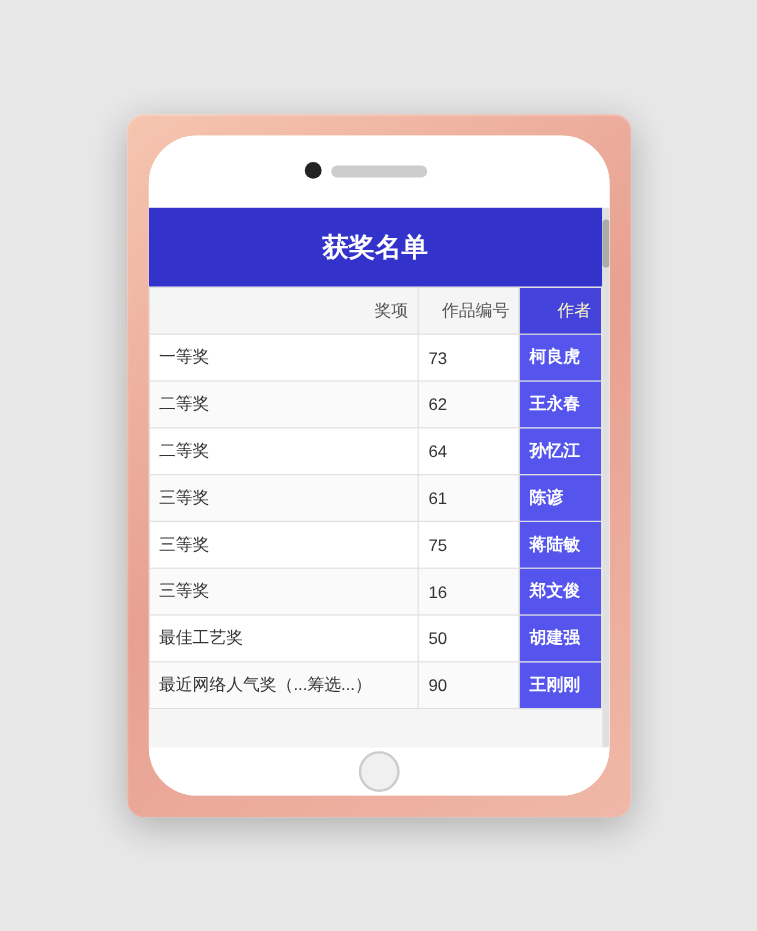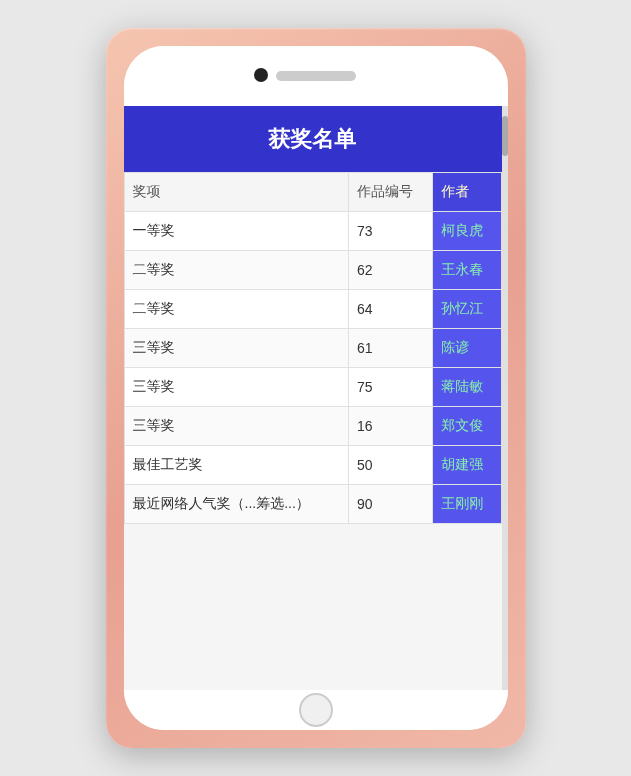--- a/index.html
+++ b/index.html
@@ -8,23 +8,23 @@
       background: #e8e8e8;
       display: flex;
       justify-content: center;
       align-items: center;
       min-height: 100vh;
       font-family: Arial, sans-serif;
     }
 
     .phone-outer {
       width: 420px;
-      height: 720px;
+      height: 586px;
       background: linear-gradient(145deg, #f5c5b0, #e8a090, #f0b8a8);
-      border-radius: 26px;
+      border-radius: 14px;
       padding: 18px;
       box-shadow: 0 8px 32px rgba(0,0,0,0.25), inset 0 1px 2px rgba(255,255,255,0.4);
       position: relative;
     }
 
     .phone-inner {
       width: 100%;
       height: 100%;
       background: #fff;
       border-radius: 40px;
@@ -111,40 +111,40 @@
       background: #fff;
     }
 
     thead th {
       background: #f5f5f5;
       color: #555;
       font-size: 14px;
       font-weight: normal;
       padding: 10px 8px;
       border: 1px solid #e0e0e0;
-      text-align: left;
+      text-align: right;
     }
 
     thead th.author-header {
       background: #4444dd;
       color: #fef9c3;
       margin-left: 30px;
     }
 
     tbody tr td {
       padding: 10px 8px;
       border: 1px solid #e0e0e0;
       font-size: 14px;
       color: #333;
     }
 
     tbody tr td.author-cell {
       background: #5555ee;
-      color: #86efac;
-      font-weight: normal;
+      color: #ffffff;
+      font-weight: bold;
     }
 
     tbody tr:nth-child(even) td:not(.author-cell) {
       background: #fafafa;
     }
 
     tbody tr:nth-child(odd) td:not(.author-cell) {
       background: #fff;
     }
 

